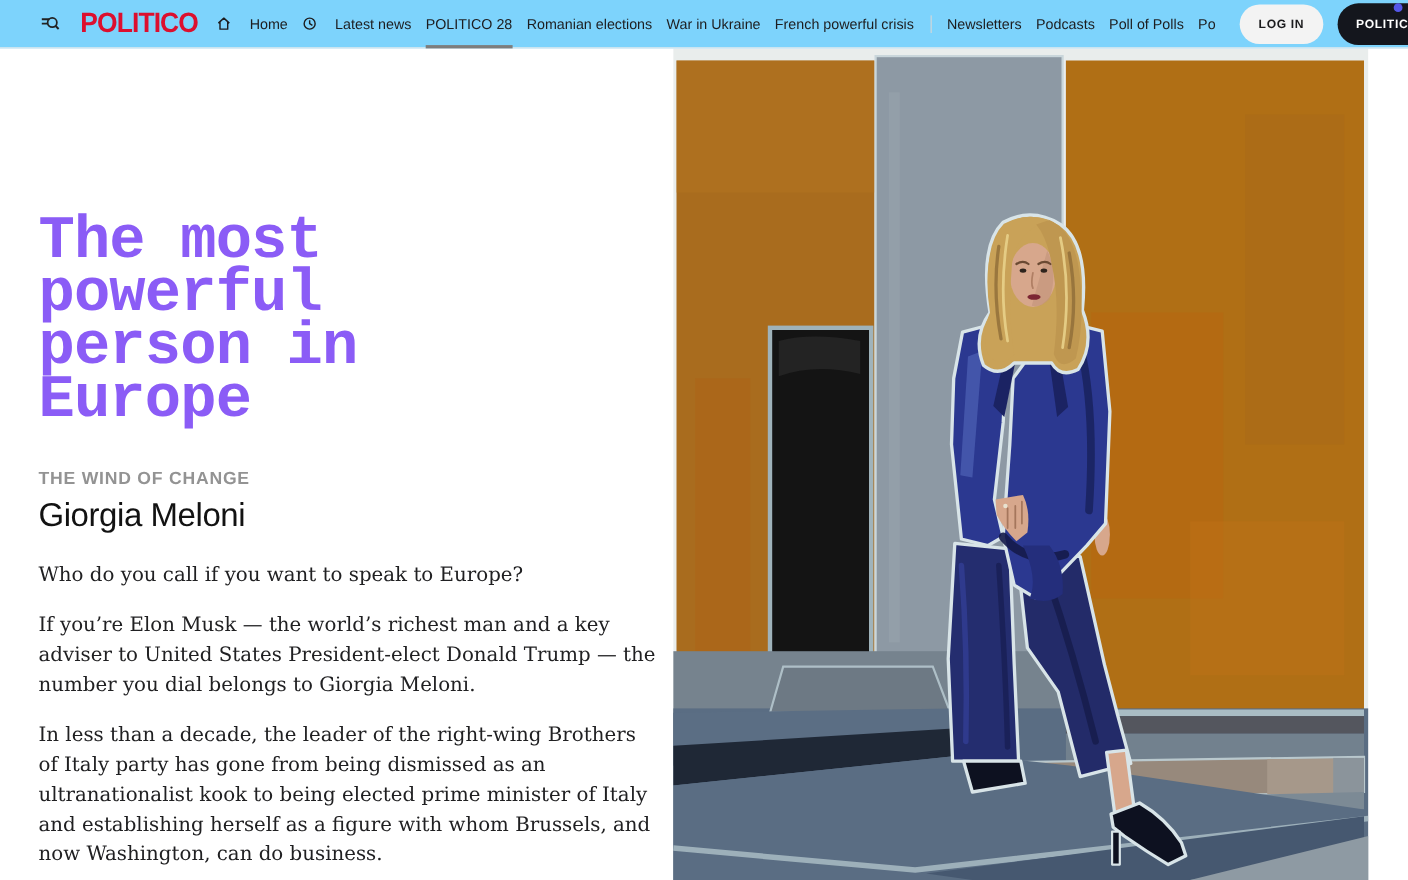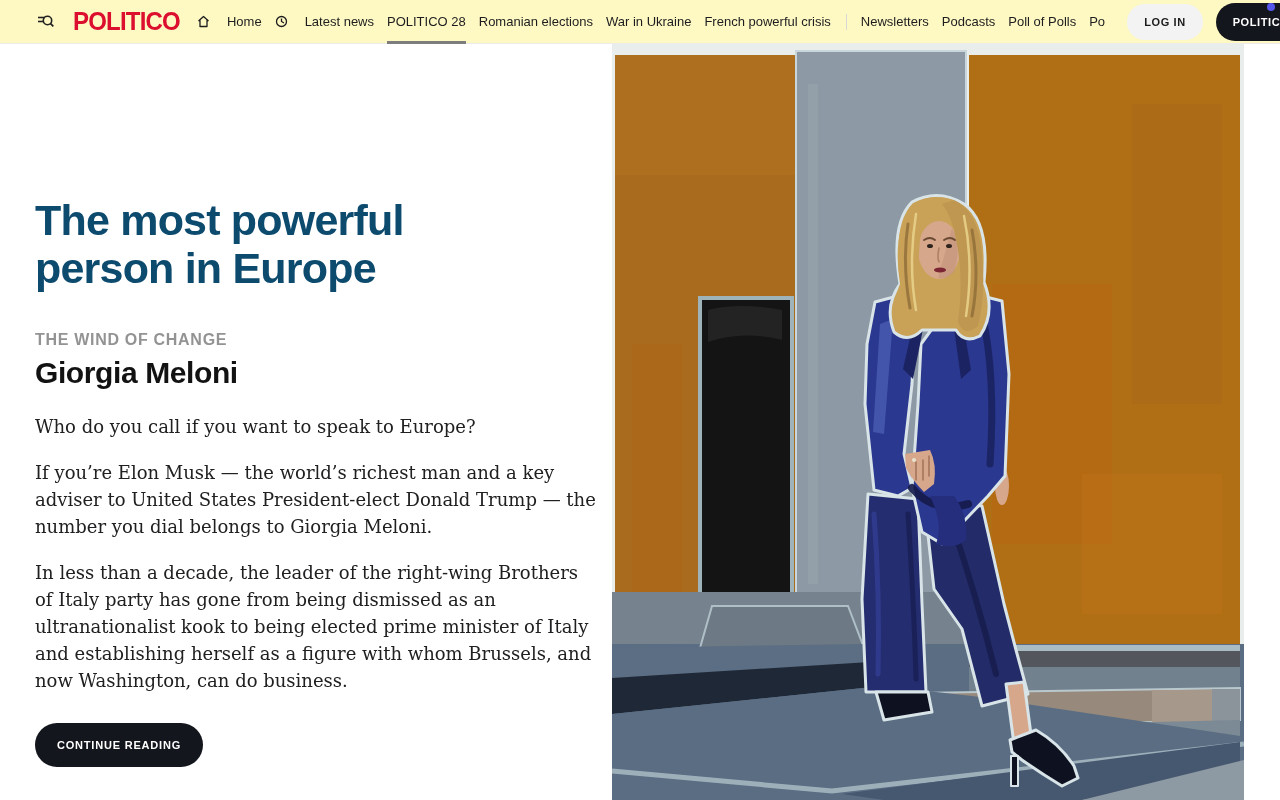--- a/index.html
+++ b/index.html
@@ -1,21 +1,21 @@
 <!DOCTYPE html>
 <html><head>
 <meta charset="utf-8">
 <style>
   * { margin:0; padding:0; box-sizing:border-box; }
   html,body { width:1280px; height:800px; overflow:hidden; background:#ffffff;
               font-family:"Liberation Sans", sans-serif; }
 
   
   .header { position:absolute; left:0; top:0; width:1280px; height:44px;
-            background:#fef9c3; border-bottom:1px solid #ebebeb;
+            background:#7dd3fc; border-bottom:1px solid #ebebeb;
             display:flex; align-items:center; z-index:30; }
   .hdr-left { display:flex; align-items:center; }
   .burger-search { margin-left:35px; width:20px; height:20px; display:flex;
                    align-items:center; justify-content:center; cursor:pointer; }
   .logo { margin-left:18px; font-weight:800; font-size:24px; letter-spacing:-0.8px;
           color:#dc0f2e; transform:scaleY(1.06); cursor:pointer; white-space:nowrap; }
   .nav { display:flex; align-items:center; margin-left:17px; }
   .nav-item { display:flex; align-items:center; gap:17px; margin-right:13px;
               font-size:13px; font-weight:500; color:#1d1d1f; text-decoration:none;
               white-space:nowrap; cursor:pointer; position:relative; height:44px; }
@@ -28,26 +28,26 @@
           white-space:nowrap; border:none; }
   .login-pill { background:#f3f3f3; color:#1b1b1d; height:36px; padding:0 17px;
                 margin-left:12px; }
   .pro-pill { background:#14161d; color:#ffffff; height:38px; padding:0 17px;
               margin-left:13px; gap:7px; }
   .notif-dot { position:absolute; right:5px; top:3px; width:8px; height:8px;
                border-radius:50%; background:#5457e9; }
 
   
   .article { position:absolute; left:35px; top:44px; width:565px; }
-  .headline { font-family:Liberation Sans, sans-serif; font-weight:700; font-size:43px;
-              line-height:48px; letter-spacing:-0.8px; color:#0c4a6e;
+  .headline { font-family:Liberation Mono, monospace; font-weight:700; font-size:55px;
+              line-height:48px; letter-spacing:-0.8px; color:#8b5cf6;
               margin-top:152px; width:450px; }
   .kicker { margin-top:39px; font-size:16px; font-weight:700; letter-spacing:0.7px;
             color:#939393; }
-  .subject { margin-top:7px; font-size:30px; font-weight:700; letter-spacing:-0.4px;
+  .subject { margin-top:7px; font-size:30px; font-weight:400; letter-spacing:-0.4px;
              color:#121212; }
   .lede, .para { font-family:"DejaVu Serif", serif; font-size:18px; line-height:27px;
                  color:#202022; width:565px; }
   .lede { margin-top:23px; }
   .para { margin-top:19px; }
   .cta { margin-top:29px; background:#14161d; color:#ffffff; height:44px;
          border-radius:22px; padding:0 22px; display:inline-flex; align-items:center;
          font-size:11px; font-weight:700; letter-spacing:0.8px; border:none;
          cursor:pointer; }
 

